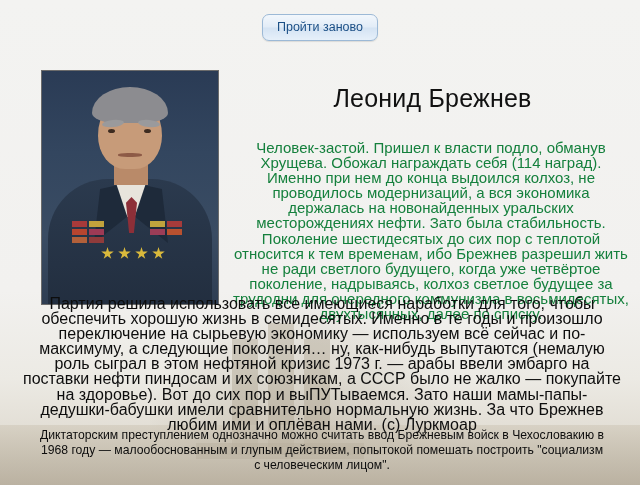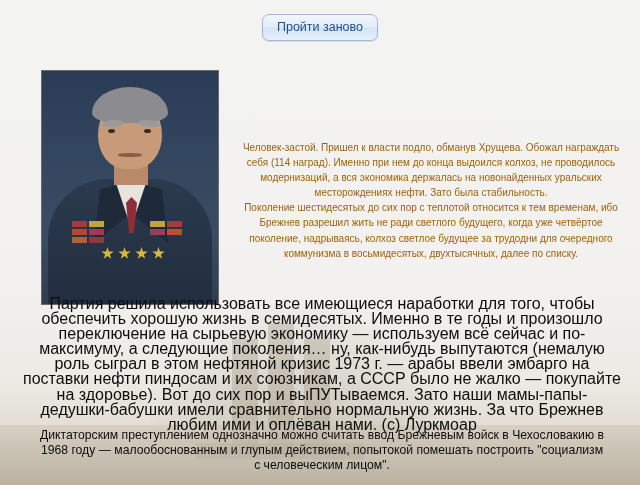--- a/index.html
+++ b/index.html
@@ -248,23 +248,23 @@
     color: #111111;
     letter-spacing: 0.2px;
   }
 
   
   .body-col {
     position: absolute;
     left: 233px;
     top: 140px;
     width: 396px;
-    font-size: 10px;
+    font-size: 15px;
     line-height: 15.1px;
-    color: #a16207;
+    color: #15803d;
     text-align: center;
   }
   .body-col p { margin: 0; }
   .body-wide {
     position: absolute;
     left: 22px;
     top: 296px;
     width: 600px;
     font-size: 16px;
     line-height: 15.1px;
@@ -330,20 +330,21 @@
     <div class="ribbon-block" style="left:125px; top:150px; background:#a63b3b;"></div>
     <div class="ribbon-block" style="left:108px; top:158px; background:#9c3d57;"></div>
     <div class="ribbon-block" style="left:125px; top:158px; background:#b9512f;"></div>
 
     <div class="medal star" style="left:59px; top:176px;"></div>
     <div class="medal star" style="left:76px; top:176px;"></div>
     <div class="medal star" style="left:93px; top:176px;"></div>
     <div class="medal star" style="left:110px; top:176px;"></div>
   </div>
 
+  <div class="title">Леонид Брежнев</div>
 
   <div class="body-col">
     <p>Человек-застой. Пришел к власти подло, обманув Хрущева. Обожал награждать себя (114 наград). Именно при нем до конца выдоился колхоз, не проводилось модернизаций, а вся экономика держалась на новонайденных уральских месторождениях нефти. Зато была стабильность.</p>
     <div class="para-gap"></div>
     <p>Поколение шестидесятых до сих пор с теплотой относится к тем временам, ибо Брежнев разрешил жить не ради светлого будущего, когда уже четвёртое поколение, надрываясь, колхоз светлое будущее за трудодни для очередного коммунизма в восьмидесятых, двухтысячных, далее по списку.</p>
   </div>
 
   <div class="body-wide">
     <p>Партия решила использовать все имеющиеся наработки для того, чтобы обеспечить хорошую жизнь в семидесятых. Именно в те годы и произошло переключение на сырьевую экономику — используем всё сейчас и по-максимуму, а следующие поколения… ну, как-нибудь выпутаются (немалую роль сыграл в этом нефтяной кризис 1973 г. — арабы ввели эмбарго на поставки нефти пиндосам и их союзникам, а СССР было не жалко — покупайте на здоровье). Вот до сих пор и выПУТываемся. Зато наши мамы-папы-дедушки-бабушки имели сравнительно нормальную жизнь. За что Брежнев любим ими и оплёван нами. (с) Луркмоар</p>
   </div>

